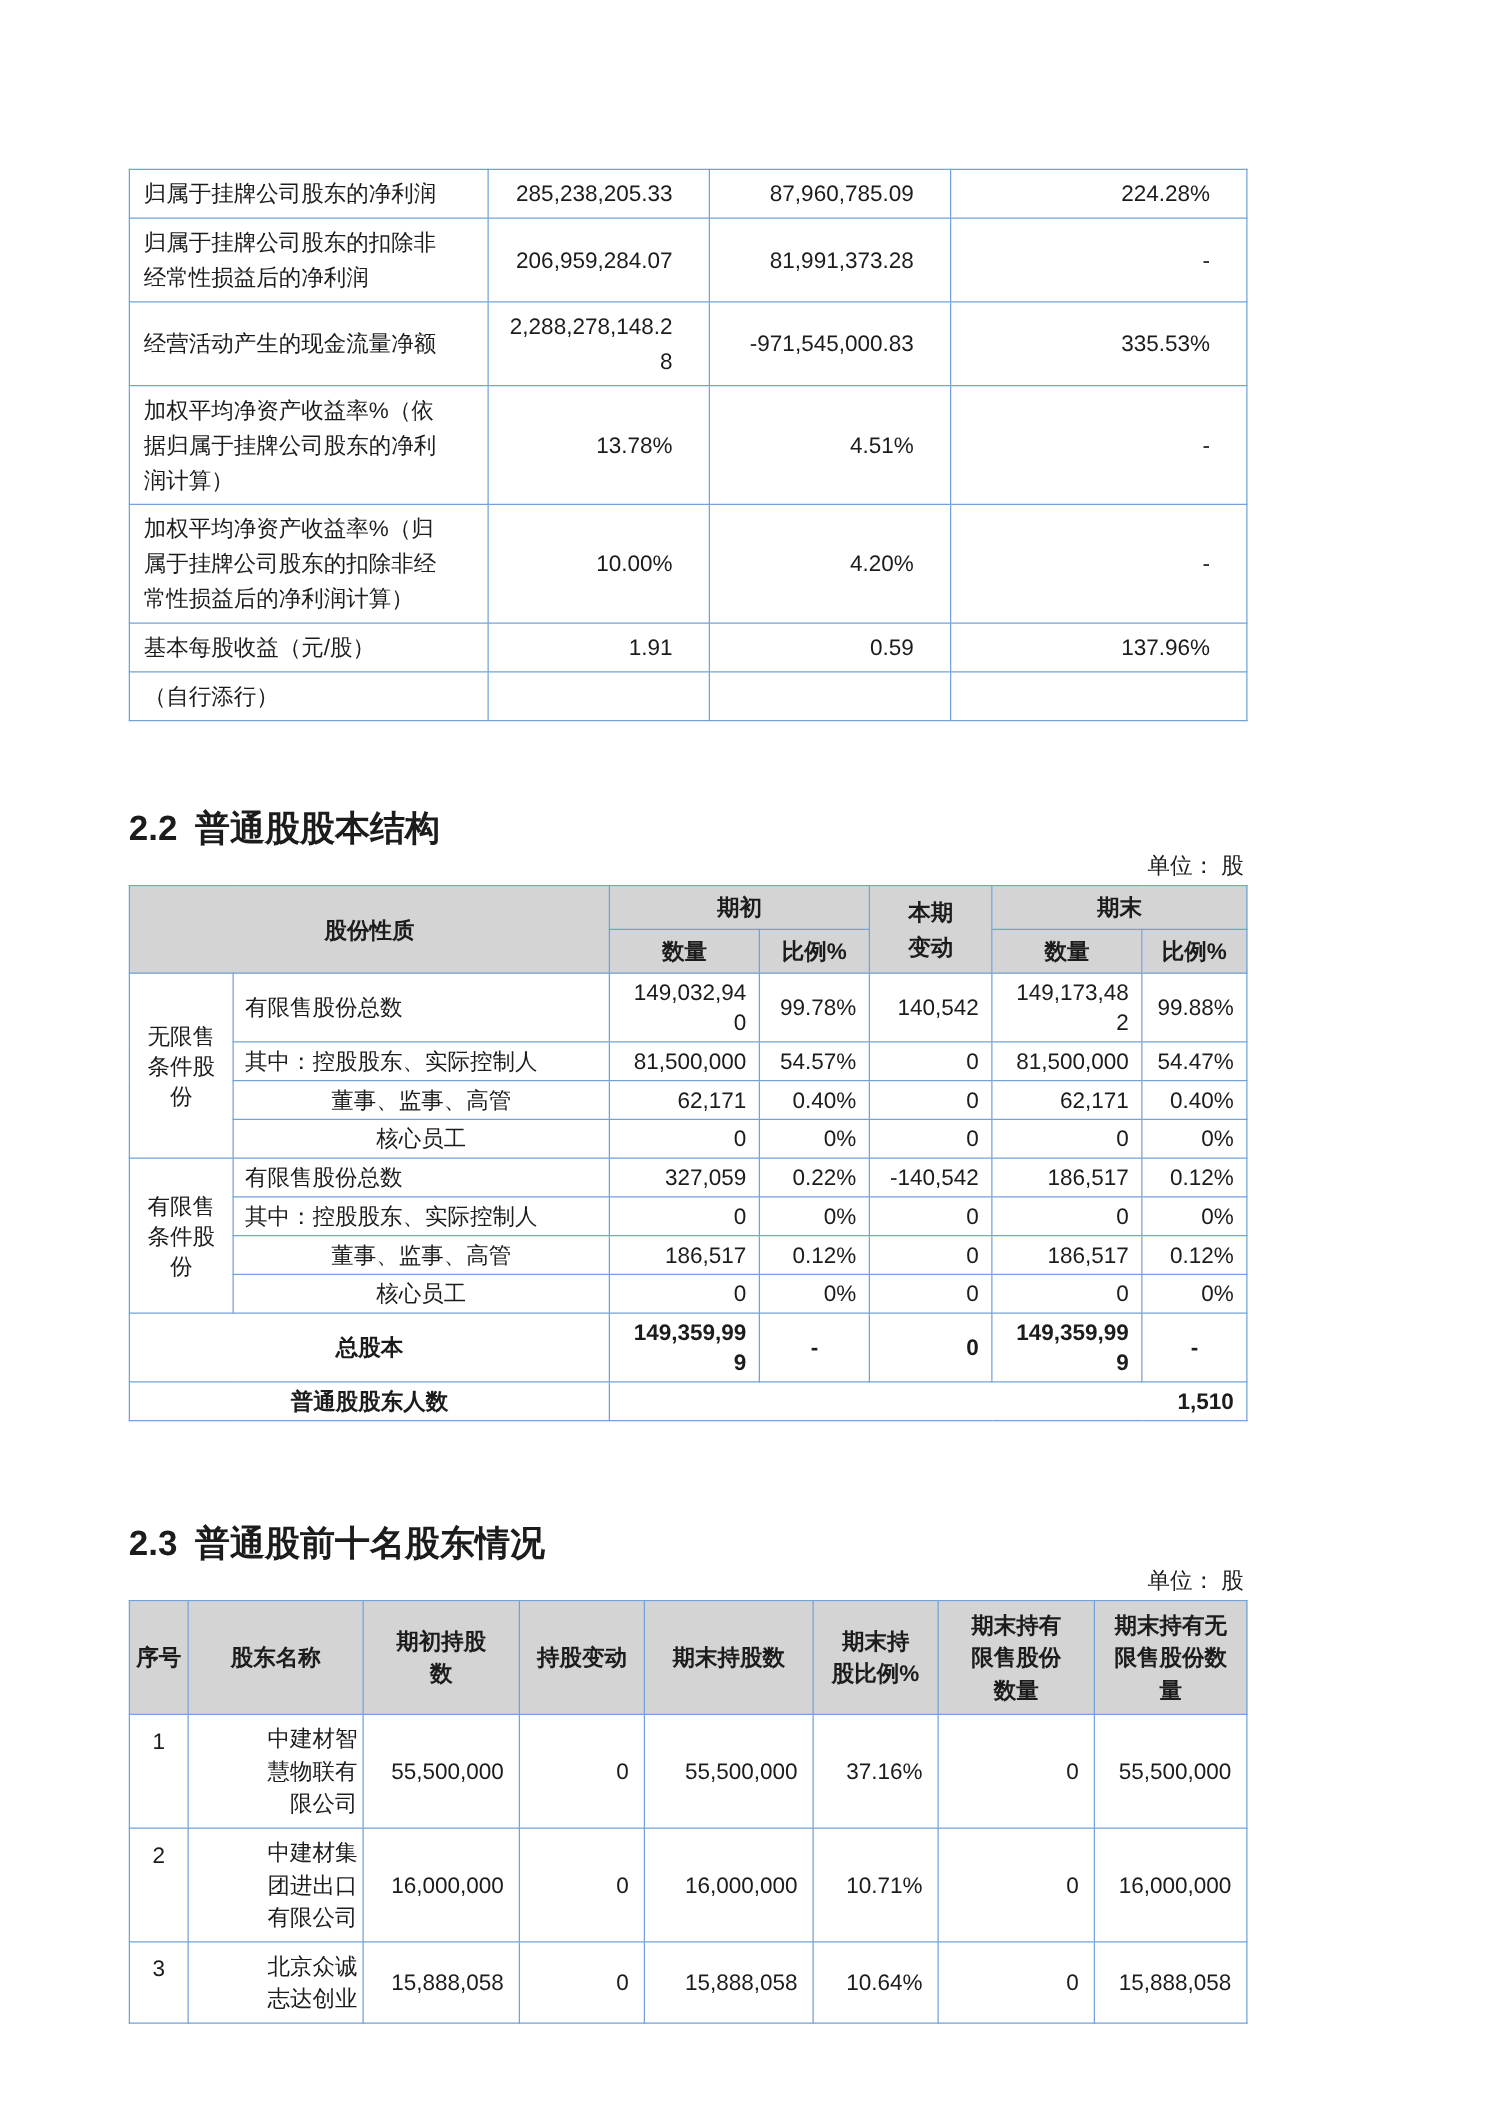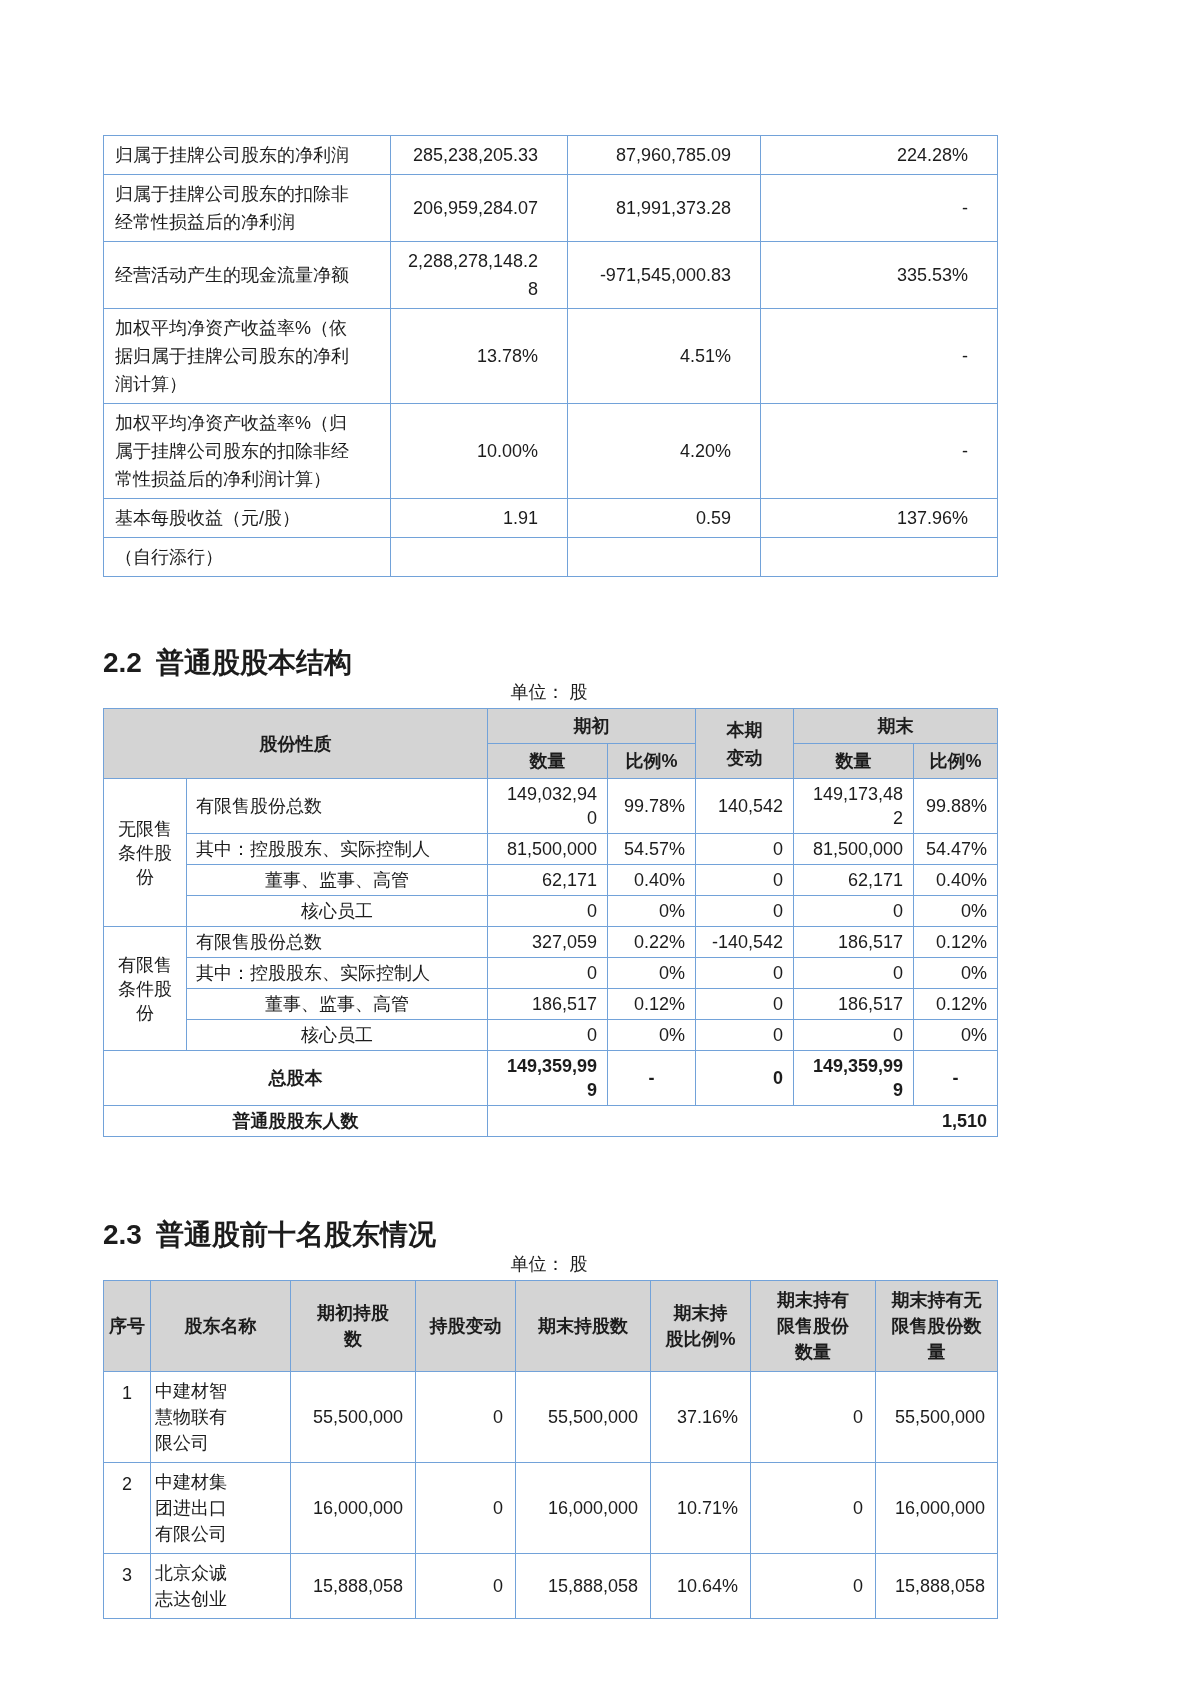--- a/index.html
+++ b/index.html
@@ -15,37 +15,37 @@
 
   
   .t1 { margin-top:135px; }
   .t1 td { padding:5px 10px; line-height:28px; }
   .t1 .lbl { text-align:left; padding-left:11px; white-space:pre-line; }
   .t1 .num { text-align:right; padding-right:29px; }
 
   
   .heading { margin-top:74px; font-size:28px; font-weight:bold; line-height:24px; }
   .heading .no { margin-right:14px; }
-  .unit { text-align:center; font-size:18px; line-height:21px; margin:7px 2px 5px 0; }
+  .unit { text-align:right; font-size:18px; line-height:21px; margin:7px 2px 5px 0; }
 
   
   .t22 td { padding:3px 9px; line-height:24px; }
   .t22 th { padding:3px 2px; line-height:28px; }
   .t22 .grp { text-align:center; padding:3px 4px; white-space:pre-line; }
   .t22 .lbl { text-align:left; }
   .t22 .ctr { text-align:center; }
   .t22 .num { text-align:right; padding-right:10px; }
   .t22 .bold { font-weight:bold; }
 
   
   .t23 { margin-top:4px; }
   .t23 th { padding:6px 2px; line-height:26px; }
   .t23 td { padding:6px 10px; line-height:26px; }
   .t23 .rank { text-align:center; vertical-align:top; padding-top:8px; }
-  .t23 .name { text-align:left; white-space:pre-line; padding:6px 4px; }
+  .t23 .name { text-align:right; white-space:pre-line; padding:6px 4px; }
   .t23 .num { text-align:right; padding-right:12px; }
 </style>
 </head>
 <body>
 
 <div class="page">
   <div class="content">
 
     <table class="t1">
       <colgroup>

